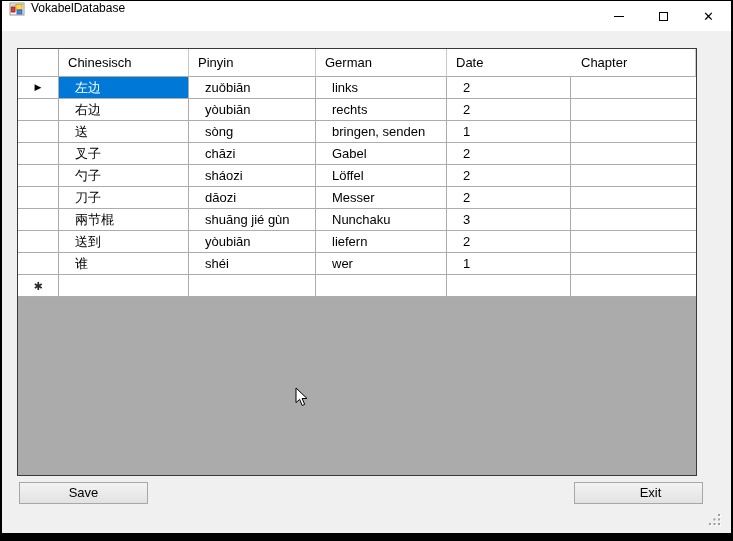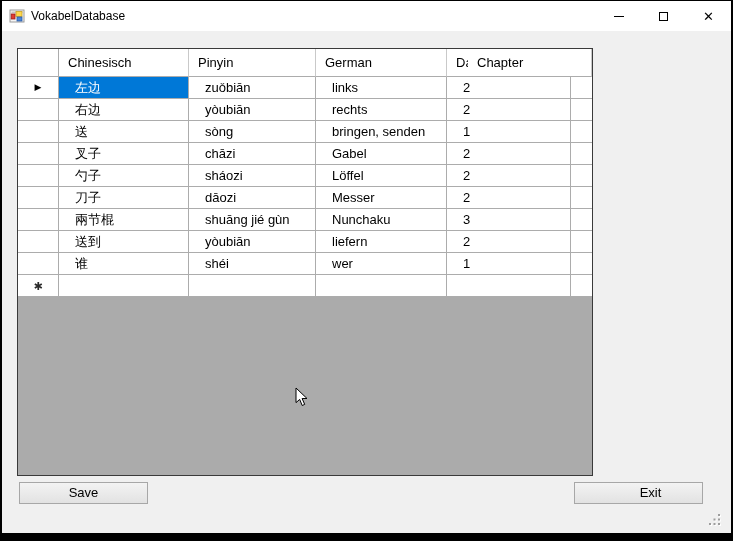--- a/index.html
+++ b/index.html
@@ -8,32 +8,32 @@
     --titlebar-background:#FFFFFF; --gridline:#ACACAC;
   }
   *{margin:0;padding:0;box-sizing:border-box;}
   body{background:#555;font-family:"Liberation Sans","DejaVu Sans",sans-serif;}
   .window{
     width:733px;height:541px;position:relative;background:var(--form-background);
     border-left:2px solid #000;border-right:2px solid #000;
     border-top:1px solid #000;border-bottom:8px solid #000;
     overflow:hidden;
   }
-  .titlebar{height:30px;background:var(--titlebar-background);display:flex;align-items:center;}
+  .titlebar{height:30px;background:var(--titlebar-background);display:flex;}
   .titlebar .appicon{margin-left:7px;width:16px;height:16px;flex:0 0 auto;}
   .titlebar .title{margin-left:6px;font-size:12px;color:#000;flex:1 1 auto;white-space:nowrap;}
   .capbtn{width:45px;height:30px;display:flex;align-items:center;justify-content:center;flex:0 0 auto;background:var(--titlebar-background);}
   .min-bar{width:10px;height:1px;background:#000;display:block;}
   .max-box{width:9px;height:9px;border:1px solid #000;display:block;}
   .close-x{font-size:13px;color:#000;line-height:1;}
 
   .client{position:absolute;top:30px;left:0;right:0;bottom:0;background:var(--form-background);}
 
   .grid{
-    position:absolute;left:15px;top:17px;width:576px;height:428px;
+    position:absolute;left:15px;top:17px;width:680px;height:428px;
     background:var(--grid-background);border:1px solid #3a3a3a;overflow:hidden;
   }
   .hrow{display:flex;height:28px;}
   .hcell{
     background:#FFFFFF;border-right:1px solid #c9c9c9;border-bottom:1px solid var(--gridline);
     font-size:13px;line-height:27px;padding-left:9px;color:#000;white-space:nowrap;overflow:hidden;
   }
   .corner{background:#FFFFFF;border-right:1px solid var(--gridline);border-bottom:1px solid var(--gridline);}
   .row{display:flex;height:22px;}
   .rh{

